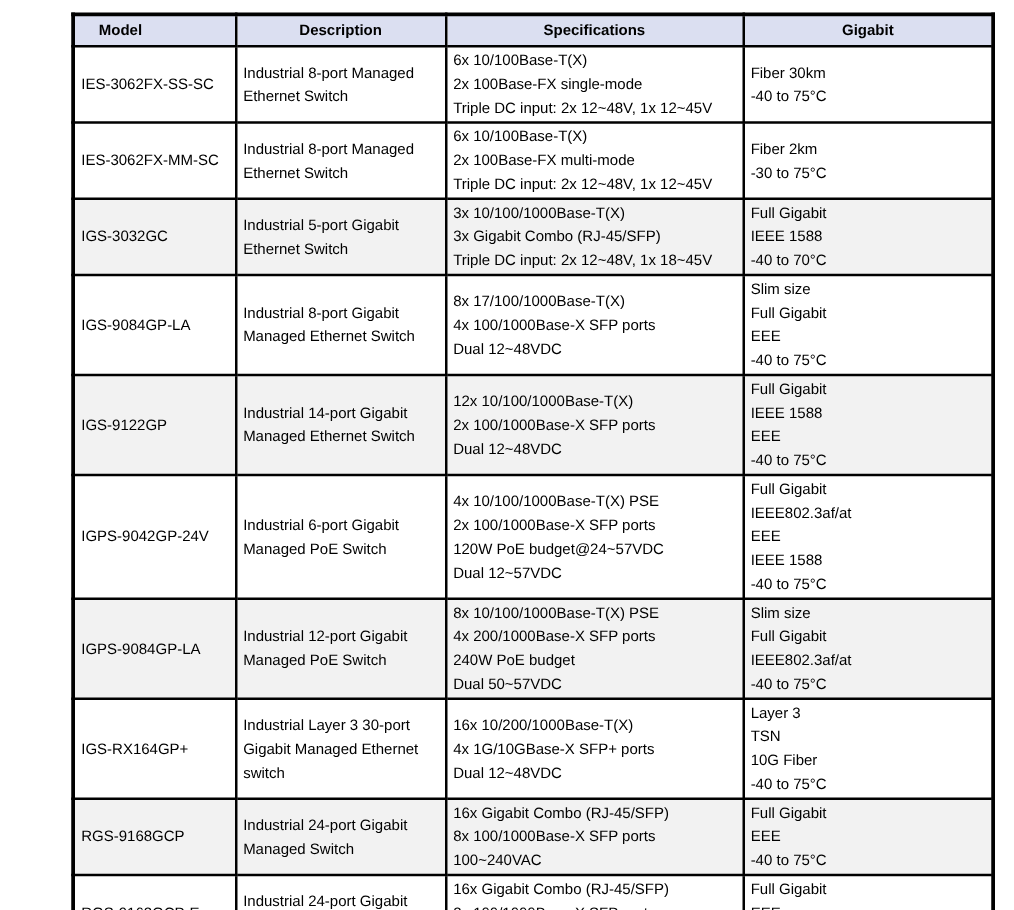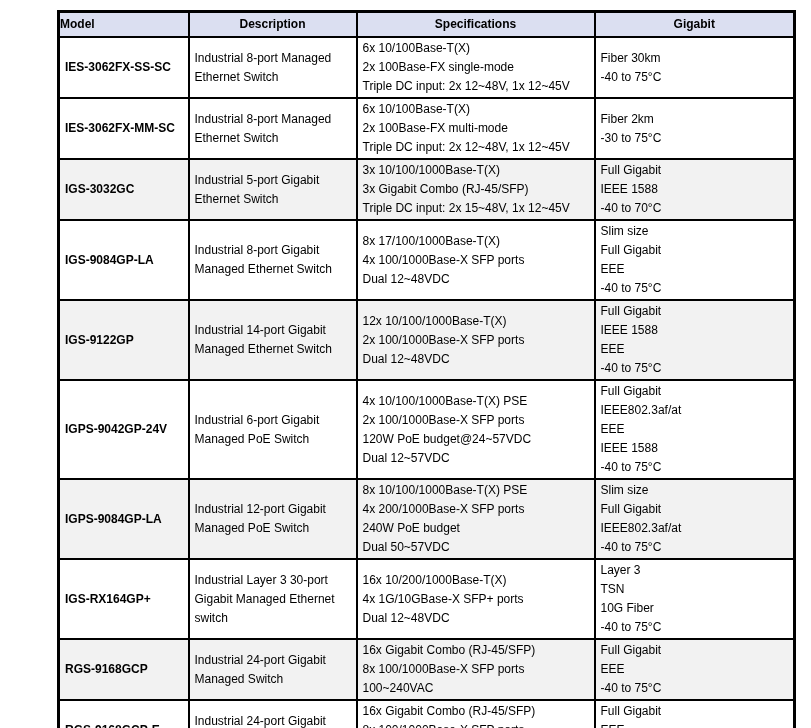--- a/index.html
+++ b/index.html
@@ -28,28 +28,28 @@
     font-size: 12px;
     line-height: 19px;
     padding: 1px 5px;
     vertical-align: middle;
     overflow: hidden;
   }
   .product-table th {
     background: var(--header-bg, #dbdff1);
     font-weight: bold;
     text-align: center;
-    padding: 2px 0;
+    padding: 2px 19px;
     height: 24px;
   }
   .product-table th.col-model {
     text-align: left;
   }
   .product-table td.cell-model {
-    font-weight: bold;
+    font-weight: normal;
   }
   .product-table td.cell-desc,
   .product-table td.cell-specs,
   .product-table td.cell-feat {
     white-space: pre-line;
   }
   .product-table tr.shaded td {
     background: var(--row-alt-bg, #f2f2f2);
   }
 </style>
@@ -89,21 +89,21 @@
 2x 100Base-FX multi-mode
 Triple DC input: 2x 12~48V, 1x 12~45V</td>
         <td class="cell-feat">Fiber 2km
 -30 to 75°C</td>
       </tr>
       <tr class="shaded">
         <td class="cell-model">IGS-3032GC</td>
         <td class="cell-desc">Industrial 5-port Gigabit Ethernet Switch</td>
         <td class="cell-specs">3x 10/100/1000Base-T(X)
 3x Gigabit Combo (RJ-45/SFP)
-Triple DC input: 2x 15~48V, 1x 12~45V</td>
+Triple DC input: 2x 12~48V, 1x 18~45V</td>
         <td class="cell-feat">Full Gigabit
 IEEE 1588
 -40 to 70°C</td>
       </tr>
       <tr>
         <td class="cell-model">IGS-9084GP-LA</td>
         <td class="cell-desc">Industrial 8-port Gigabit Managed Ethernet Switch</td>
         <td class="cell-specs">8x 17/100/1000Base-T(X)
 4x 100/1000Base-X SFP ports
 Dual 12~48VDC</td>

